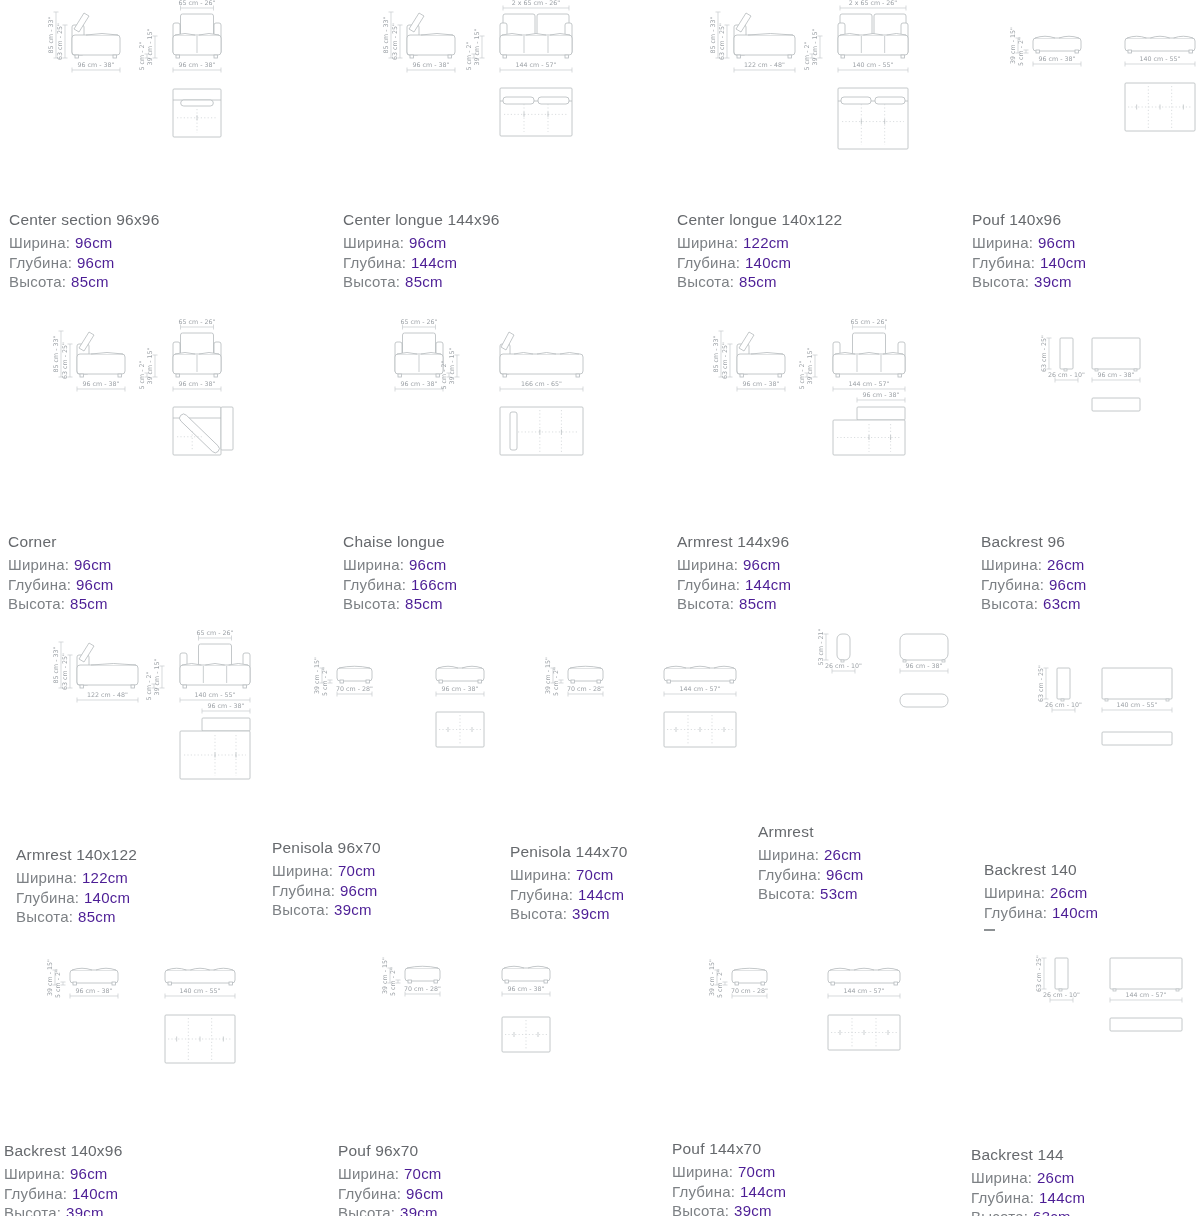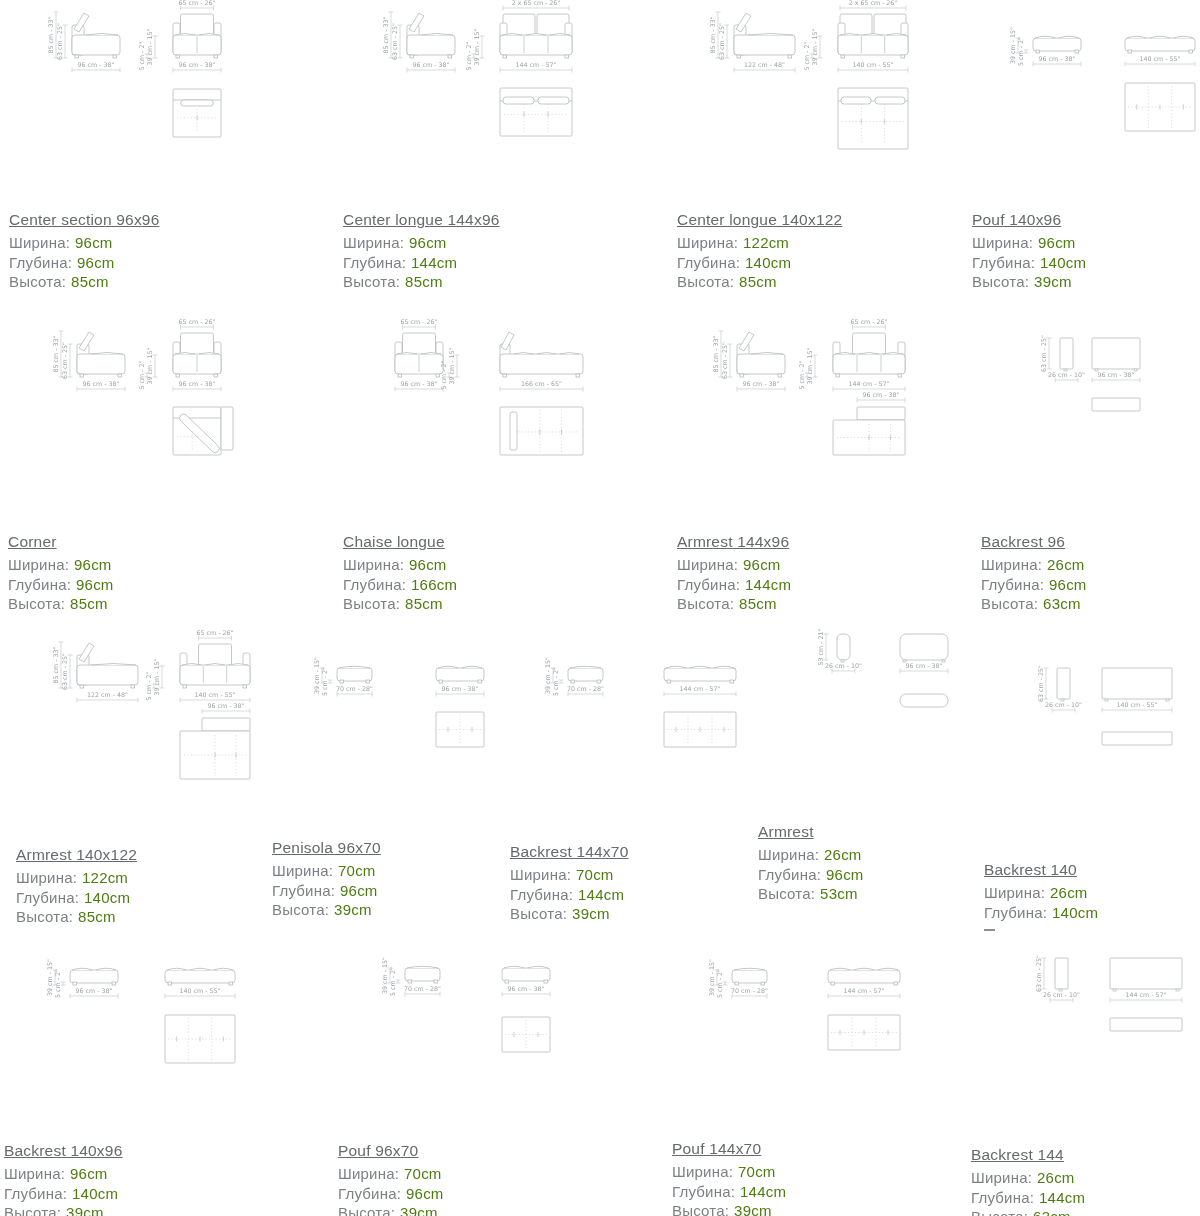--- a/index.html
+++ b/index.html
@@ -2,23 +2,23 @@
 <html><head>
 <meta charset="utf-8">
 <style>
   html,body{margin:0;padding:0;background:#ffffff;}
   body{width:1200px;height:1216px;position:relative;overflow:hidden;
        font-family:"Liberation Sans",sans-serif;}
   .cell{position:absolute;}
   svg.drawing{position:absolute;left:0;top:0;display:block;}
   .info{position:absolute;}
   h3.title{margin:0 0 3px 0;font-size:15.5px;line-height:20px;font-weight:500;
-           color:#66696d;letter-spacing:.2px;text-decoration:underline;}
+           color:#66696d;letter-spacing:.2px;}
   p.spec{margin:0;font-size:15px;line-height:19.5px;color:#7d8185;letter-spacing:.2px;}
-  p.spec .val{color:#4d7c0f;margin-left:5px;}
+  p.spec .val{color:#4c1d95;margin-left:5px;}
   .frag{width:11px;height:2px;background:#8d9194;margin-top:7px;}
 </style>
 </head>
 <body>
 
 <section class="cell" style="left:0px;top:0px;width:330px;height:300px">
   <svg class="drawing" width="330" height="200">
       <rect x="72" y="25" width="12" height="30" rx="2" fill="#fff" stroke="#b5babd" stroke-width="0.8"></rect>
       <polygon points="74,29 84,13 89,16 79,32" fill="#fff" stroke="#b5babd" stroke-width="0.8"></polygon>
       <rect x="72" y="35" width="48" height="20" rx="3" fill="#fff" stroke="#b5babd" stroke-width="0.8"></rect>
@@ -605,21 +605,21 @@
       <text x="204" y="71.4" text-anchor="middle" font-size="6.3" font-family="DejaVu Sans, sans-serif" fill="#9ca1a6">144 cm - 57"</text>
       <rect x="168" y="92" width="72" height="35" rx="1" fill="#fff" stroke="#b5babd" stroke-width="0.8"></rect>
       <line x1="192" y1="95" x2="192" y2="124" stroke="#cbd0d3" stroke-width="0.7" stroke-dasharray="1.2,2.2"></line>
       <line x1="216" y1="95" x2="216" y2="124" stroke="#cbd0d3" stroke-width="0.7" stroke-dasharray="1.2,2.2"></line>
       <line x1="171" y1="109.5" x2="237" y2="109.5" stroke="#cbd0d3" stroke-width="0.7" stroke-dasharray="1.2,2.2"></line>
       <line x1="180" y1="107" x2="180" y2="112" stroke="#b5babd" stroke-width="0.7"></line>
       <line x1="204" y1="107" x2="204" y2="112" stroke="#b5babd" stroke-width="0.7"></line>
       <line x1="228" y1="107" x2="228" y2="112" stroke="#b5babd" stroke-width="0.7"></line>
     </svg>
   <div class="info" style="left:14px;top:222px">
-    <h3 class="title">Backrest 144x70</h3>
+    <h3 class="title">Penisola 144x70</h3>
     <p class="spec"><span class="lbl">Ширина:</span><span class="val">70cm</span></p>
     <p class="spec"><span class="lbl">Глубина:</span><span class="val">144cm</span></p>
     <p class="spec"><span class="lbl">Высота:</span><span class="val">39cm</span></p>
   </div>
 </section>
 
 <section class="cell" style="left:742px;top:596px;width:220px;height:310px">
   <svg class="drawing" width="220" height="200">
       <rect x="95" y="38" width="13" height="26" rx="5" fill="#fff" stroke="#b5babd" stroke-width="0.8"></rect>
       <rect x="99" y="64" width="3" height="2" fill="#fff" stroke="#b5babd" stroke-width="0.7"></rect>

